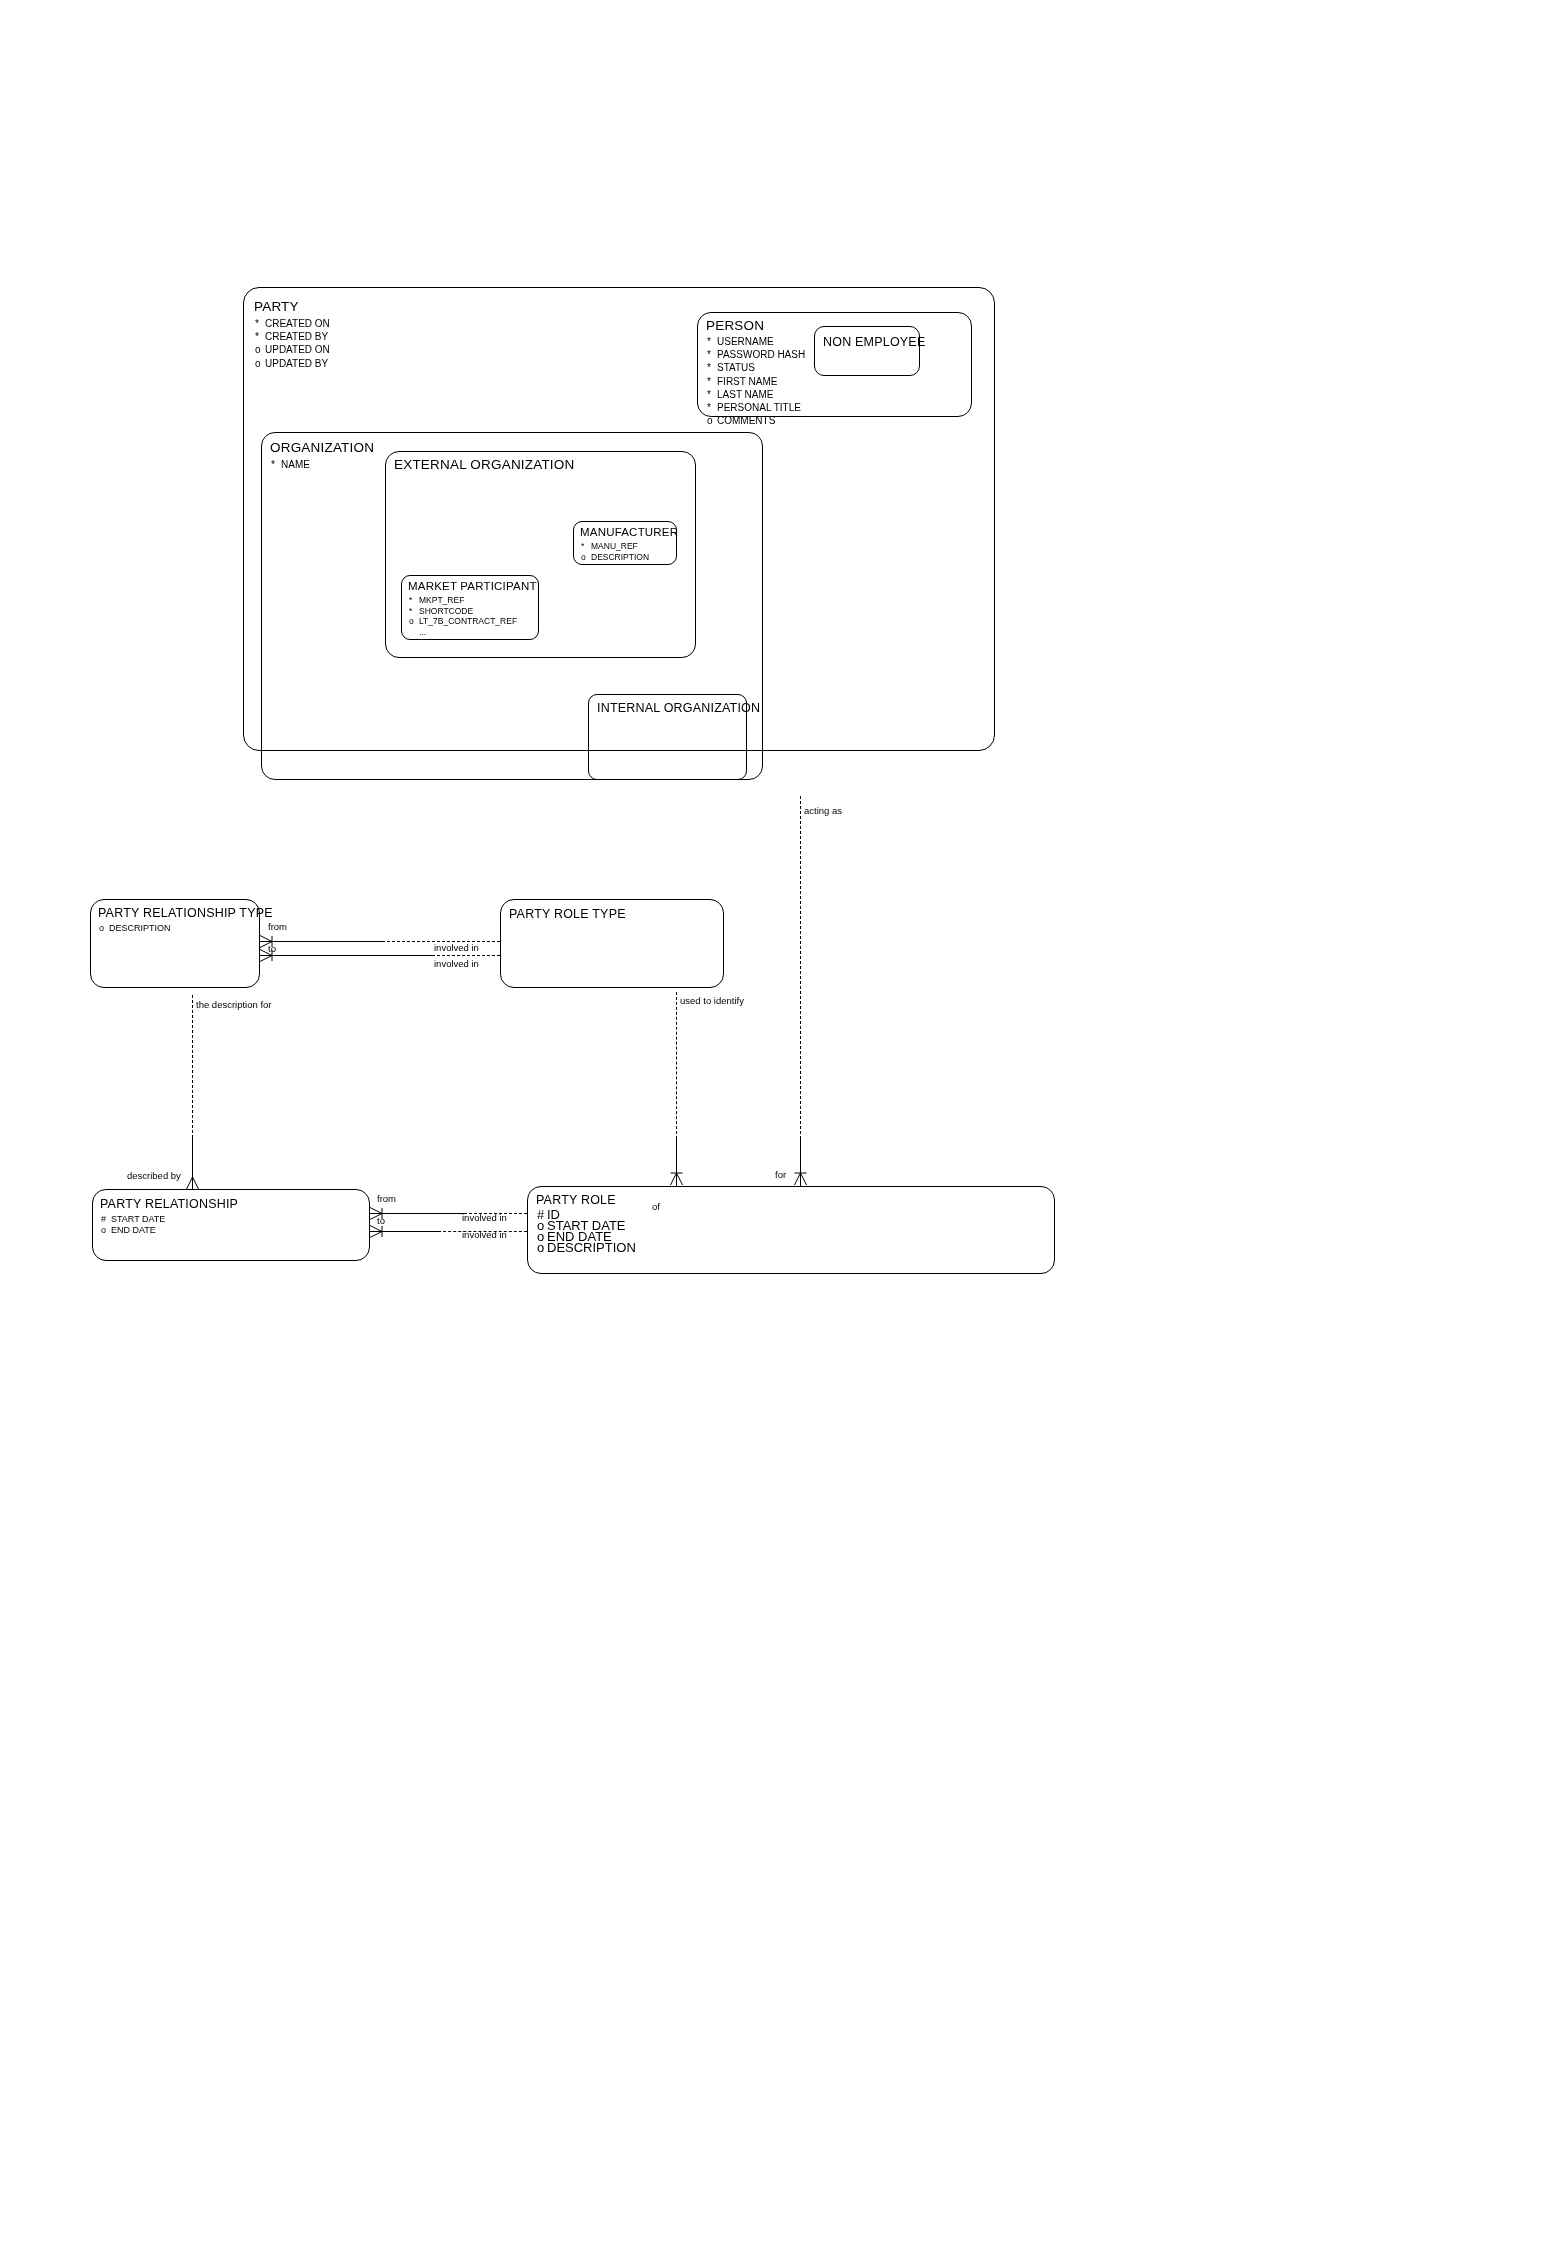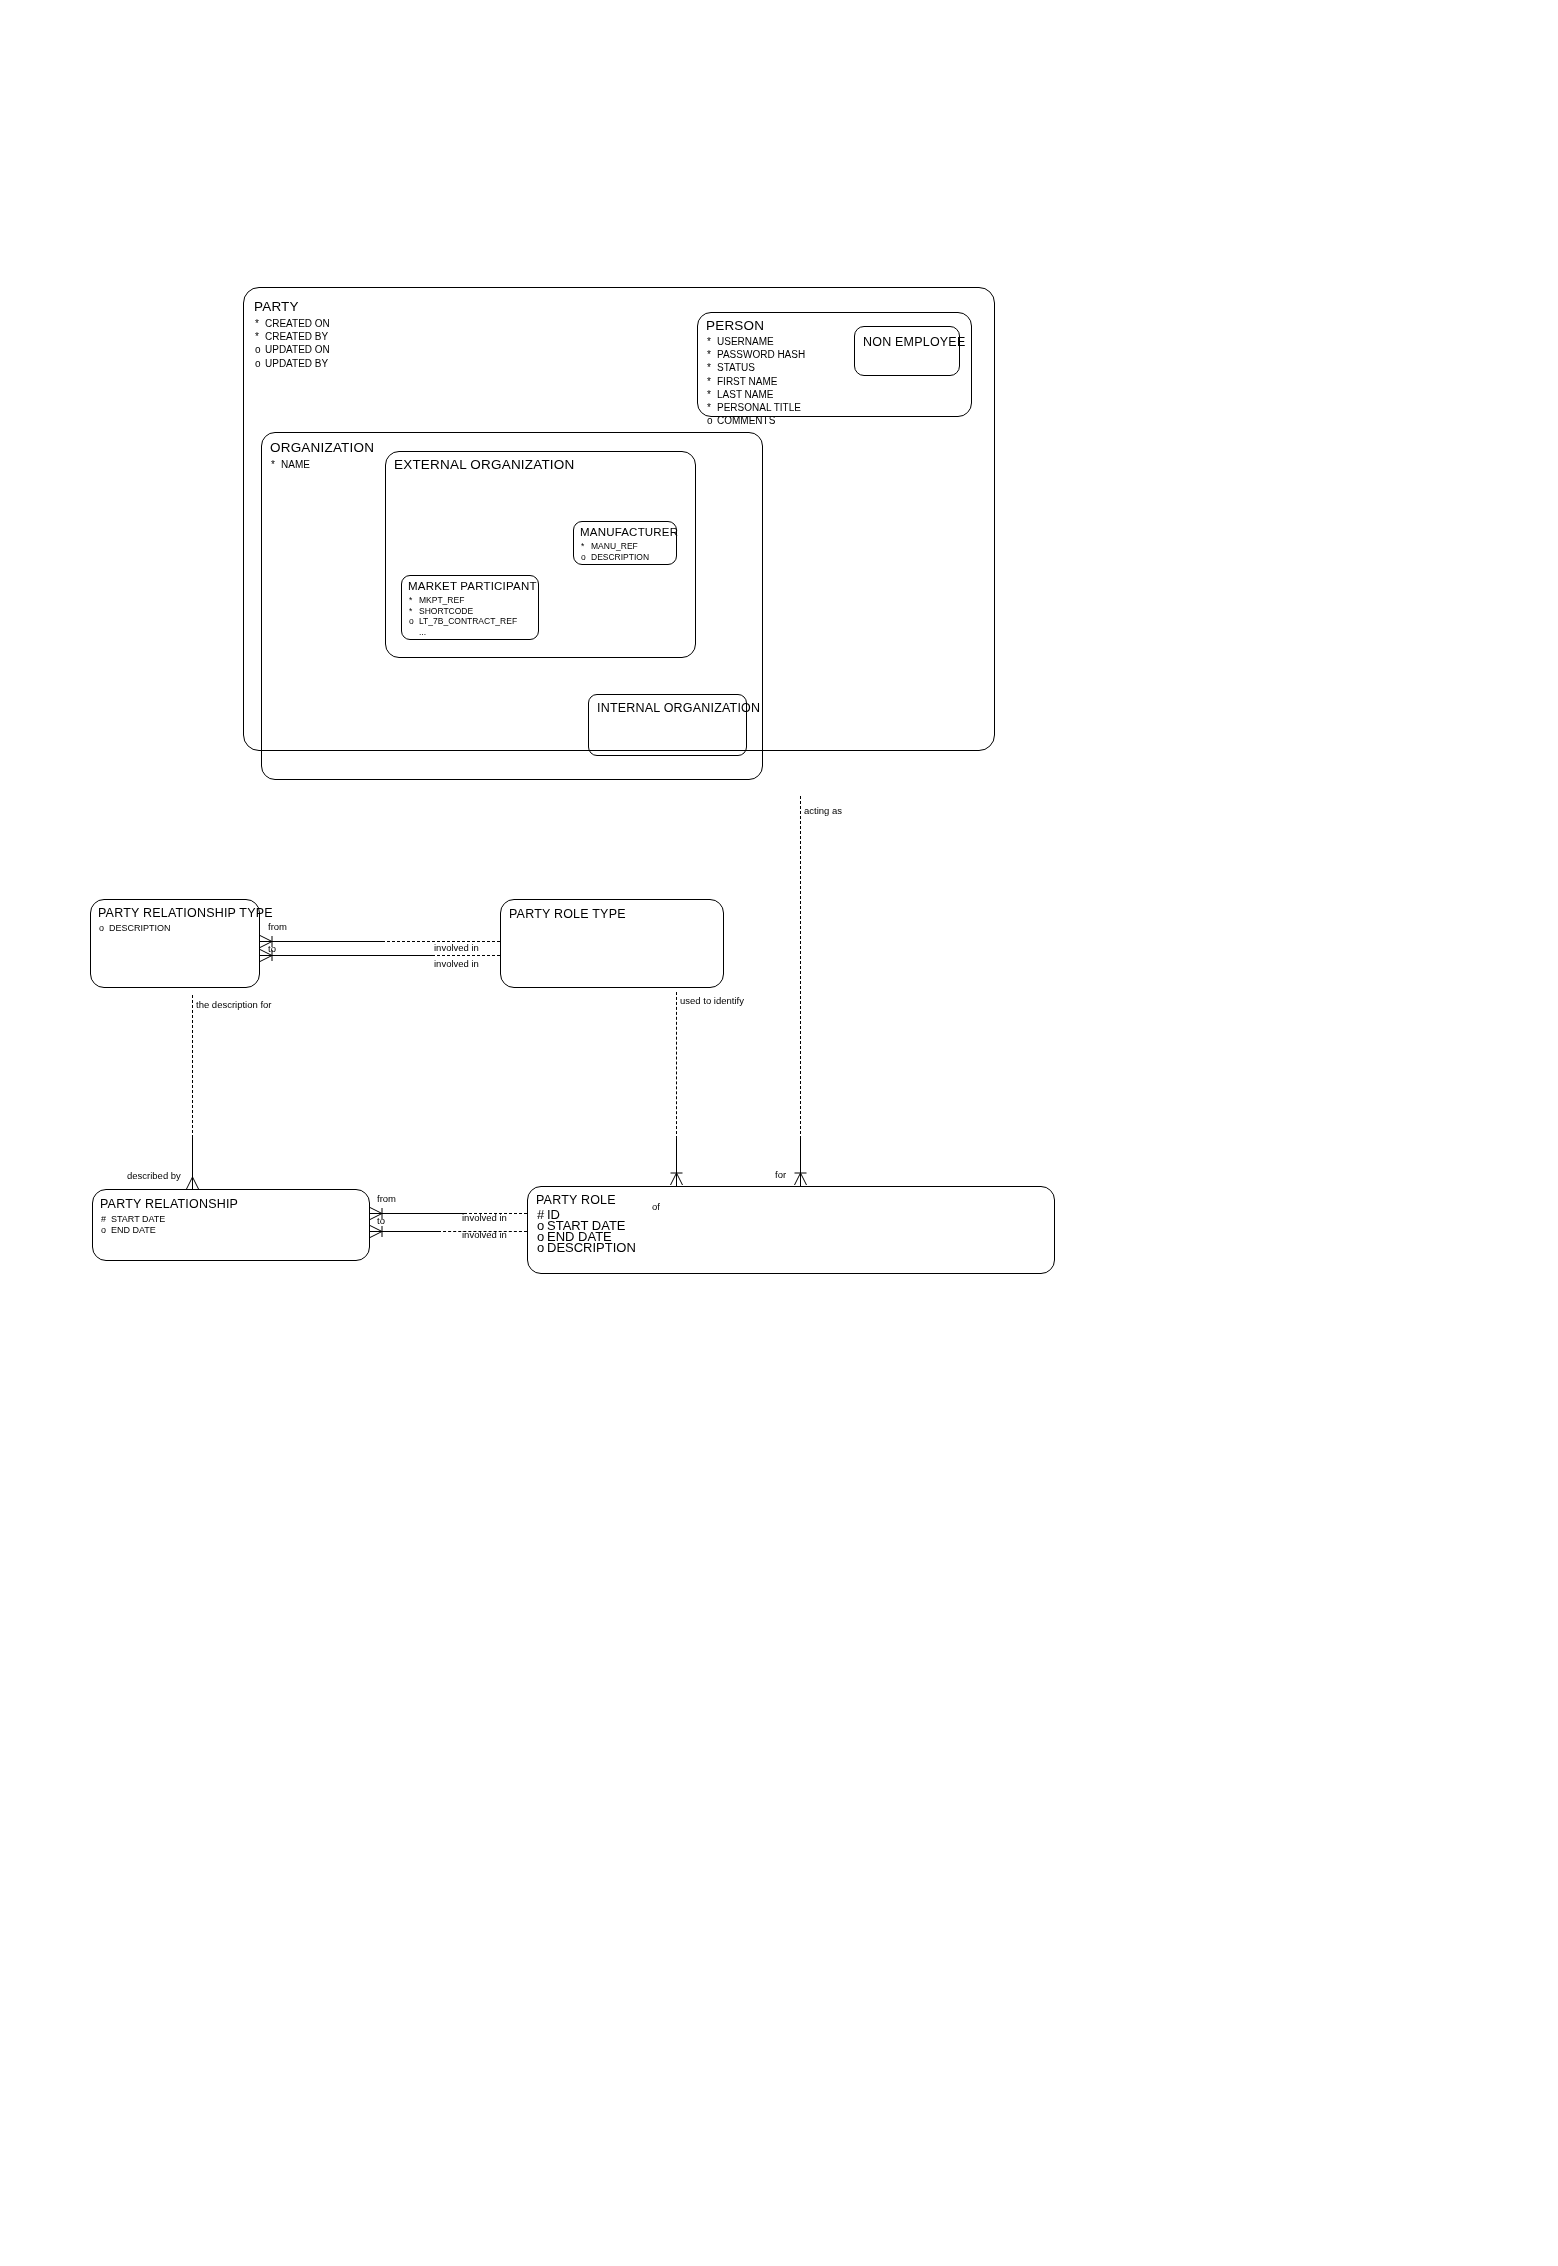--- a/index.html
+++ b/index.html
@@ -51,39 +51,39 @@
 
   
   #party-entity       { left: 243px;  top: 287px;  width: 752px;  height: 464px; border-radius: 16px; }
   #party-entity > .ent-title { left: 10px; top: 12px; }
   #party-entity > .attrs     { left: 11px; top: 29px; }
 
   #person-entity      { left: 697px;  top: 312px;  width: 275px;  height: 105px; }
   #person-entity > .ent-title { left: 8px;  top: 6px; }
   #person-entity > .attrs     { left: 9px;  top: 22px; }
 
-  #non-employee-entity{ left: 814px;  top: 326px;  width: 106px;  height: 50px; border-radius: 10px; margin-left: 40px;}
+  #non-employee-entity{ left: 814px;  top: 326px;  width: 106px;  height: 50px; border-radius: 10px;}
   #non-employee-entity > .ent-title { left: 8px; top: 9px; font-size: 12.5px; }
 
   #organization-entity{ left: 261px;  top: 432px;  width: 502px;  height: 348px; padding-left: 36px; }
   #organization-entity > .ent-title { left: 8px;  top: 8px; }
   #organization-entity > .attrs     { left: 9px;  top: 25px; }
 
   #external-org-entity{ left: 385px;  top: 451px;  width: 311px;  height: 207px; }
   #external-org-entity > .ent-title { left: 8px; top: 6px; }
 
   #manufacturer-entity{ left: 573px;  top: 521px;  width: 104px;  height: 44px; border-radius: 9px; }
   #manufacturer-entity > .ent-title { left: 6px; top: 5px; font-size: 11.5px; }
   #manufacturer-entity > .attrs     { left: 7px; top: 19px; font-size: 8.5px; line-height: 10.5px; }
 
   #market-participant-entity { left: 401px; top: 575px; width: 138px; height: 65px; border-radius: 9px; }
   #market-participant-entity > .ent-title { left: 6px; top: 5px; font-size: 11.5px; }
   #market-participant-entity > .attrs     { left: 7px; top: 19px; font-size: 8.5px; line-height: 10.5px; }
 
-  #internal-org-entity{ left: 588px;  top: 694px;  width: 159px;  height: 62px; border-radius: 9px; }
+  #internal-org-entity{ left: 588px;  top: 694px;  width: 159px;  height: 86px; border-radius: 9px; }
   #internal-org-entity > .ent-title { left: 8px; top: 7px; font-size: 12.5px; }
 
   
   #party-rel-type-entity { left: 90px;  top: 899px;  width: 170px;  height: 89px; }
   #party-rel-type-entity > .ent-title { left: 7px;  top: 7px; font-size: 12.5px; }
   #party-rel-type-entity > .attrs     { left: 8px;  top: 23px; font-size: 9px; line-height: 11px; }
 
   #party-role-type-entity{ left: 500px; top: 899px;  width: 224px;  height: 89px; }
   #party-role-type-entity > .ent-title { left: 8px; top: 8px; font-size: 12.5px; }
 

